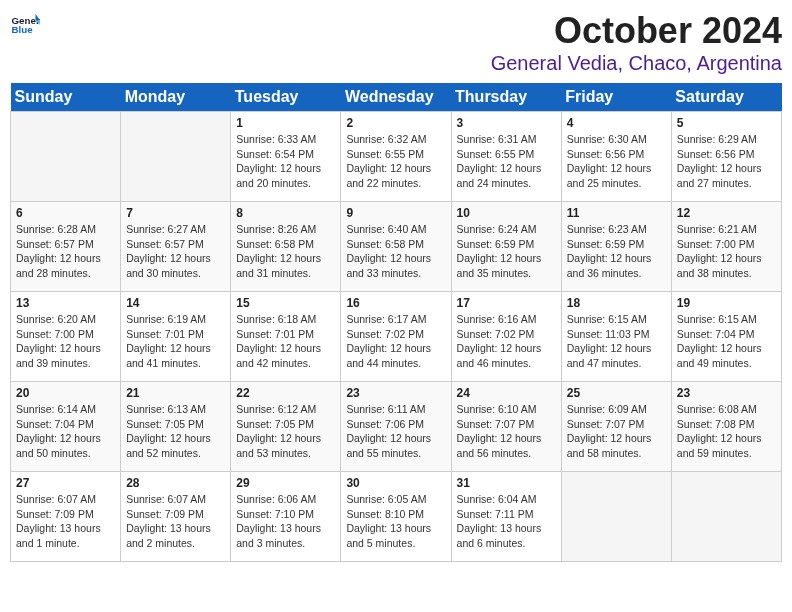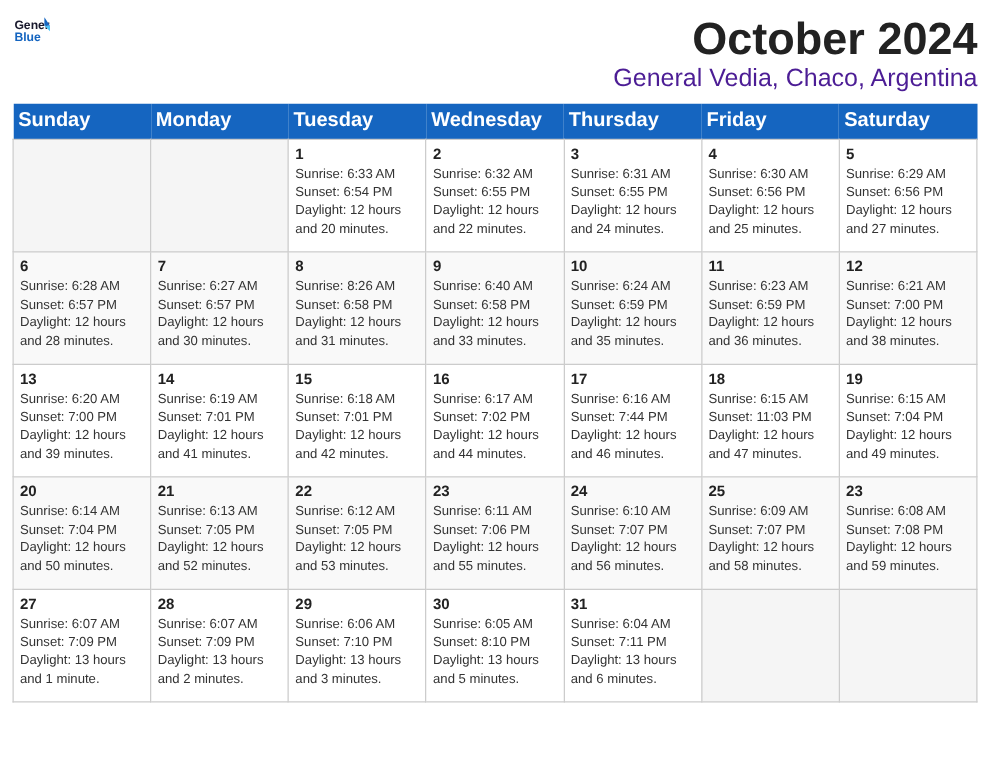--- a/index.html
+++ b/index.html
@@ -223,21 +223,21 @@
         <td>
           <span class="day-number">16</span>
           <div class="day-info">Sunrise: 6:17 AM
 Sunset: 7:02 PM
 Daylight: 12 hours
 and 44 minutes.</div>
         </td>
         <td>
           <span class="day-number">17</span>
           <div class="day-info">Sunrise: 6:16 AM
-Sunset: 7:44 PM
+Sunset: 7:02 PM
 Daylight: 12 hours
 and 46 minutes.</div>
         </td>
         <td>
           <span class="day-number">18</span>
           <div class="day-info">Sunrise: 6:15 AM
 Sunset: 11:03 PM
 Daylight: 12 hours
 and 47 minutes.</div>
         </td>

